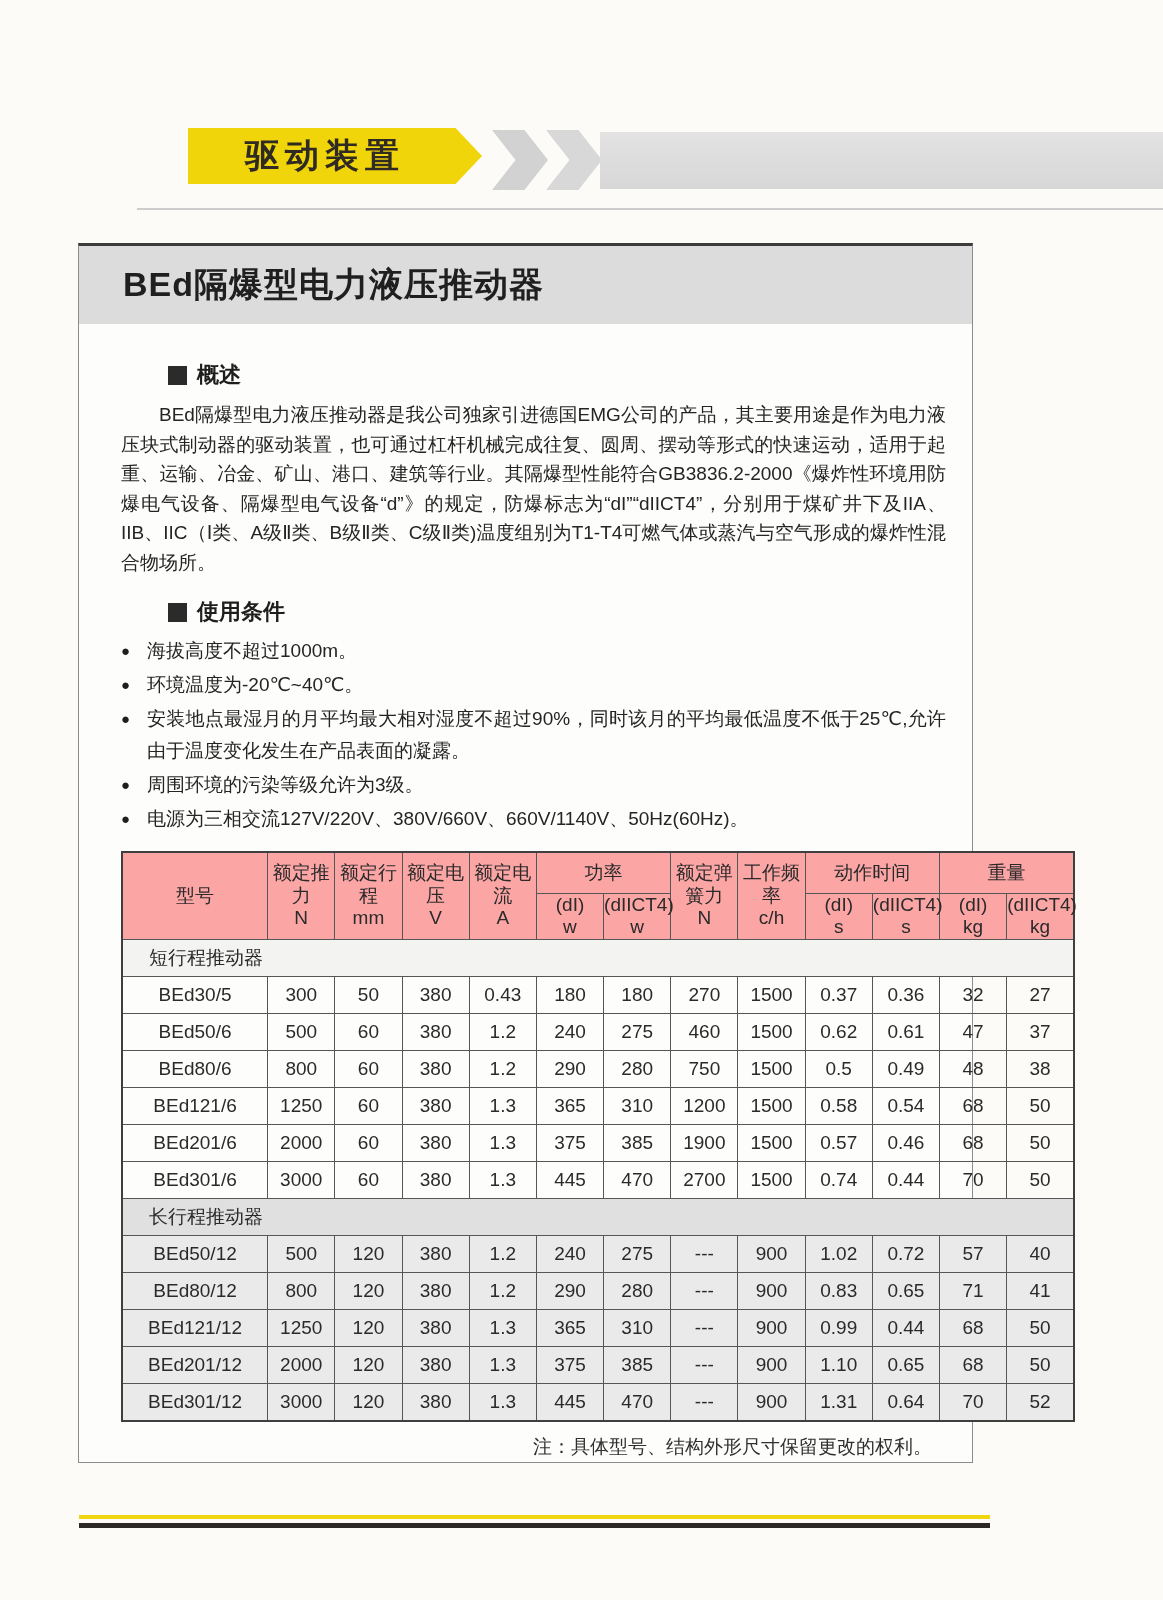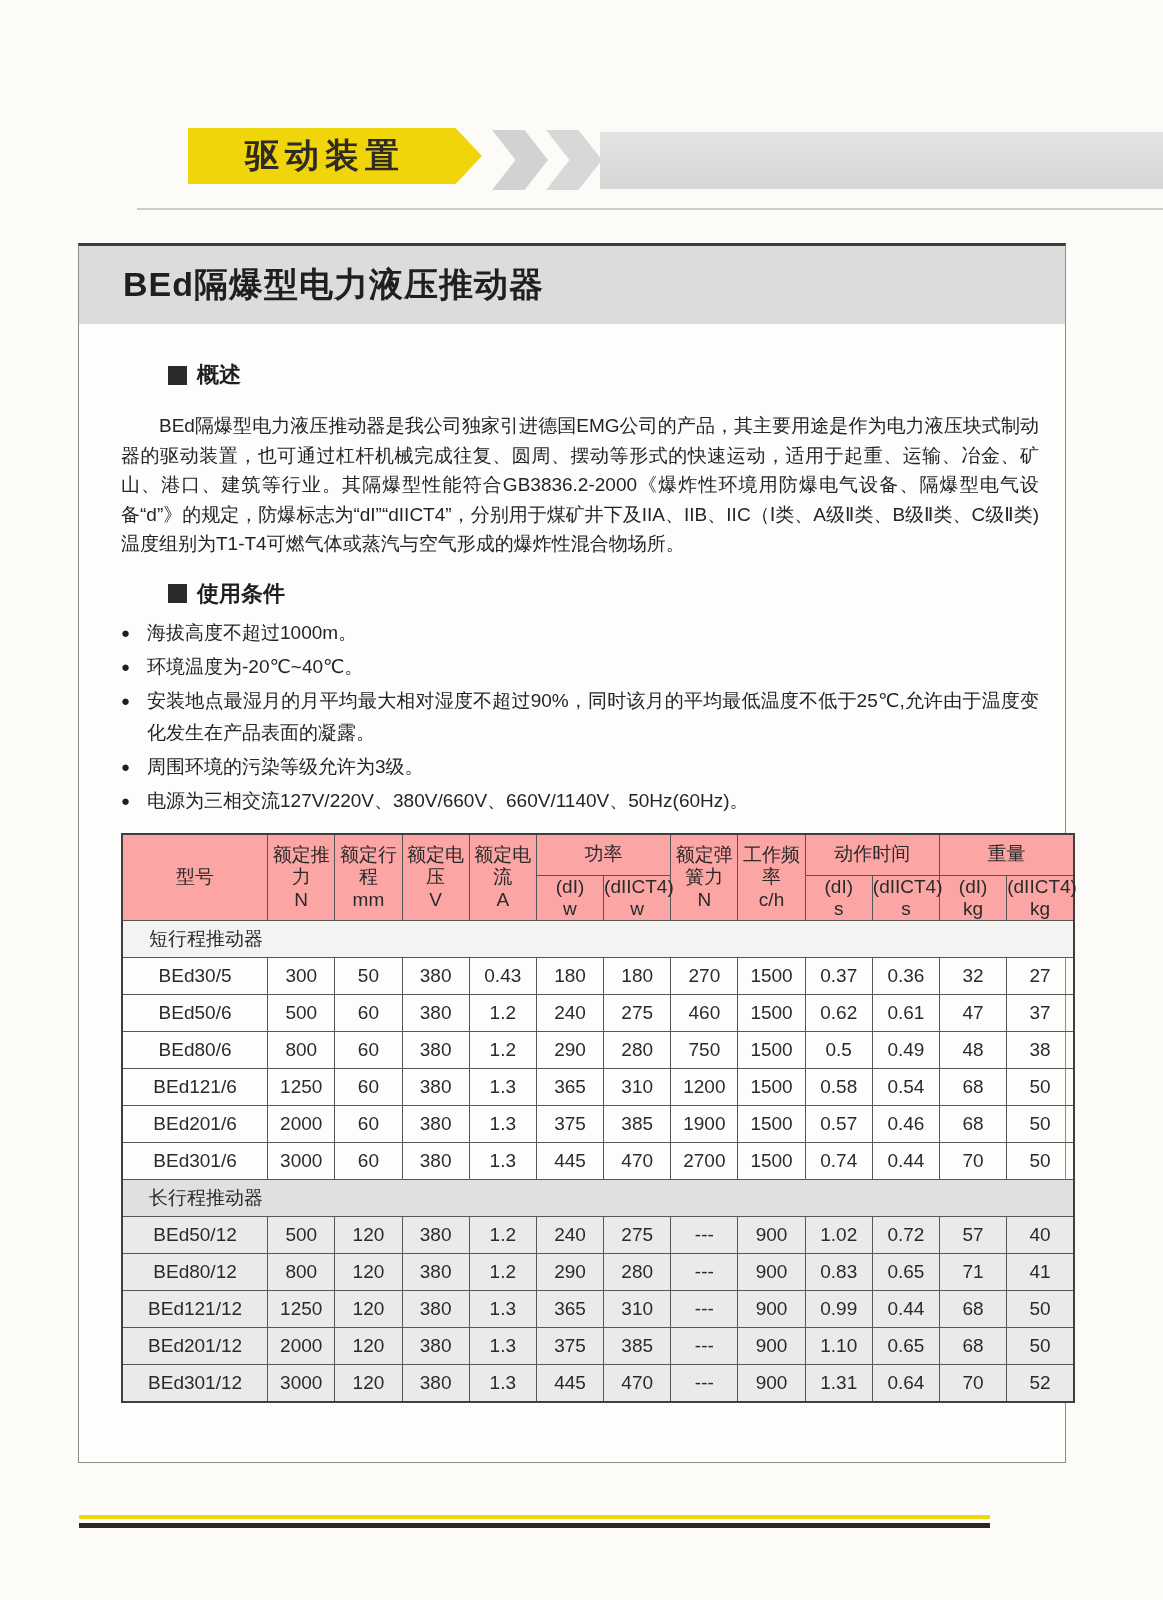--- a/index.html
+++ b/index.html
@@ -14,34 +14,34 @@
   .banner-yellow .txt{font-size:34px;font-weight:bold;letter-spacing:6px;color:#2F2A22;padding-right:20px;}
   .chev{position:absolute;top:130px;width:56px;height:60px;
         clip-path:polygon(0 0,58% 0,100% 50%,58% 100%,0 100%,42% 50%);}
   .chev1{left:492px;background:#D2D2D2;}
   .chev2{left:546px;background:#D8D8D8;}
   .banner-band{position:absolute;left:600px;top:132px;right:0;height:57px;
         background:linear-gradient(#E3E3E3,#D7D7D7);}
   .header-rule{position:absolute;left:137px;top:208px;right:0;height:2px;background:#CDCDCD;}
 
   
-  .content-box{position:absolute;left:78px;top:243px;width:988px;height:1220px;
+  .content-box{position:absolute;left:78px;top:243px;width:895px;height:1220px;
         background:#FDFDFB;border:1px solid #8C8C8C;border-top:3px solid #3B3B3B;
         box-sizing:border-box;}
   .title-bar{height:78px;background:#DCDCDC;display:flex;align-items:center;}
   .title-bar .t{font-size:34px;font-weight:bold;color:#1F1F1F;padding-left:44px;letter-spacing:1px;}
   .inner{padding:0 26px 0 42px;}
 
   .sec-head{display:flex;align-items:center;font-size:22px;font-weight:bold;color:#1E1E1E;height:30px;padding-left:47px;}
   .sec-head .sq{display:inline-block;width:19px;height:19px;background:#2B2B2B;margin-right:10px;flex:0 0 auto;}
   .sec-overview{margin-top:36px;}
   .sec-conditions{margin-top:20px;}
   .sec-tech{margin-top:20px;}
 
-  .overview-text{margin:21px 0 0 0;font-size:19px;line-height:29.5px;text-align:justify;
+  .overview-text{margin:10px 0 0 0;font-size:19px;line-height:29.5px;text-align:justify;
         text-indent:2em;color:#242424;}
 
   ul.cond{list-style:none;margin:8px 0 0 0;padding:0;}
   ul.cond li{display:flex;font-size:19px;line-height:32px;margin-bottom:2px;color:#242424;}
   ul.cond li .dot{flex:0 0 auto;width:26px;font-size:15px;color:#1E1E1E;line-height:32px;}
   ul.cond li .it{flex:1;text-align:justify;}
 
   
   table.tech{width:954px;margin-top:16px;border-collapse:collapse;border:2px solid #3F3F3F;
         font-size:19px;color:#2A2A2A;table-layout:fixed;}
@@ -322,20 +322,21 @@
               <td>---</td>
               <td>900</td>
               <td>1.31</td>
               <td>0.64</td>
               <td>70</td>
               <td>52</td>
             </tr>
           </tbody>
       </table>
 
+      <div class="table-note">注：具体型号、结构外形尺寸保留更改的权利。</div>
 
     </div>
   </div>
 
   <div class="stripe-yellow"></div>
   <div class="stripe-black"></div>
 
 </div>
 
 </body></html>

